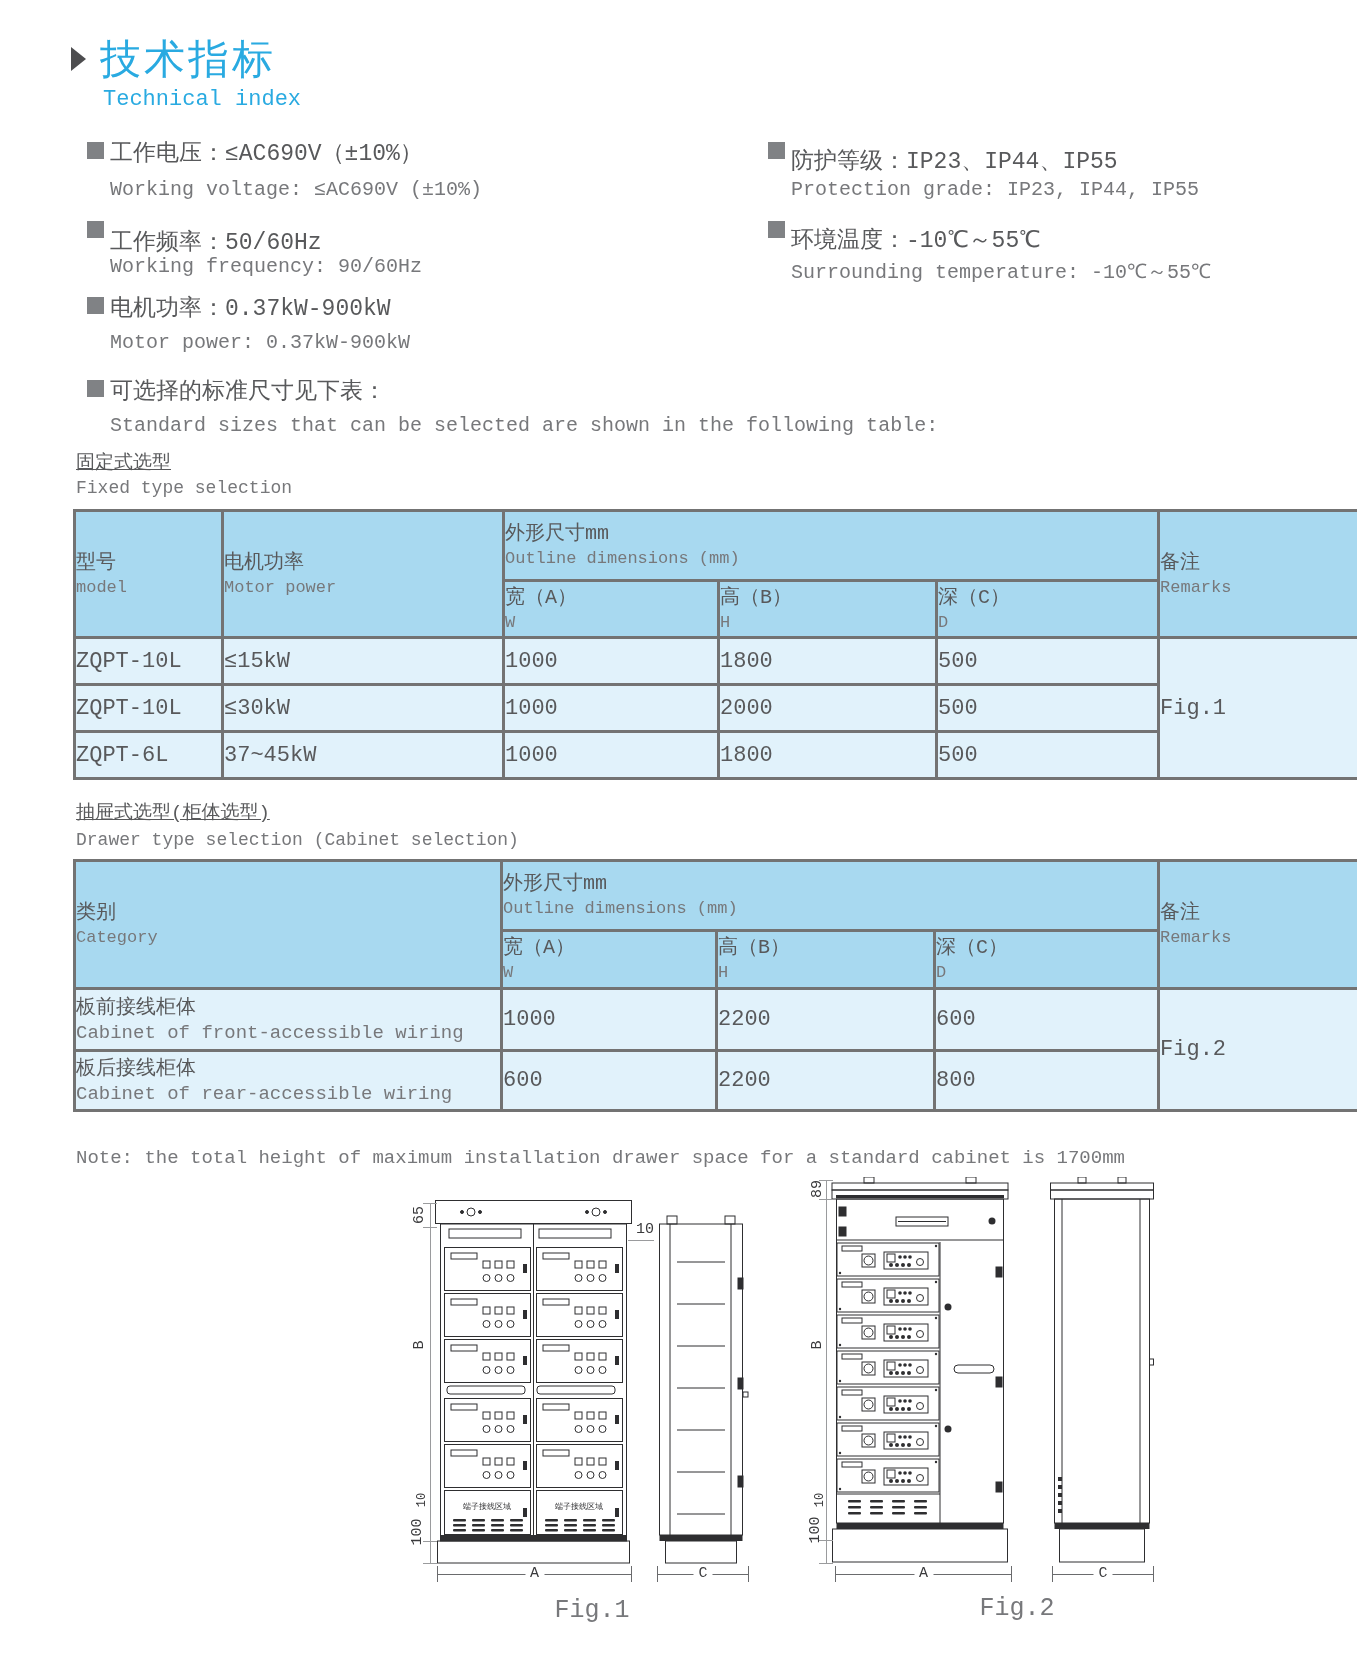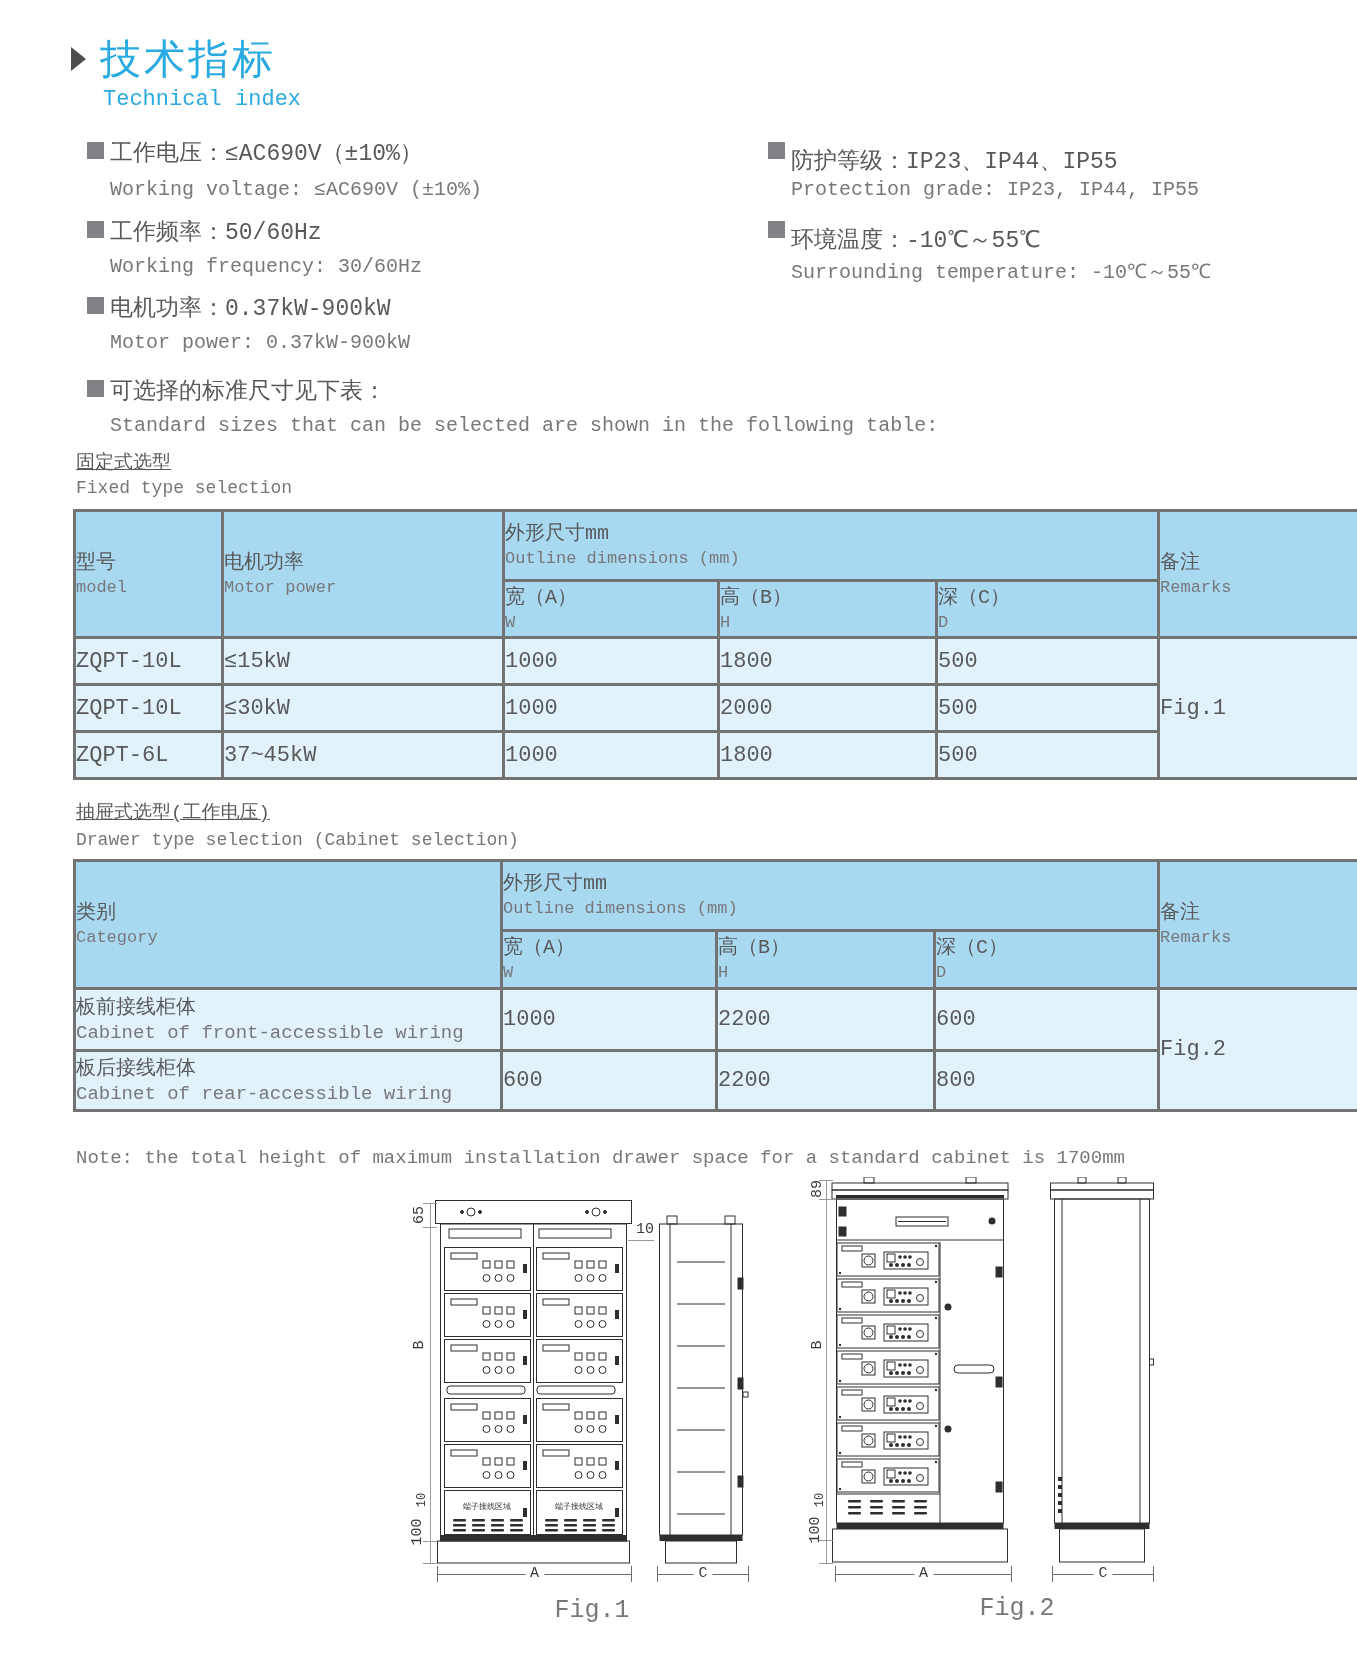--- a/index.html
+++ b/index.html
@@ -55,22 +55,22 @@
 
   <div class="title-arrow"></div>
   <div class="title-cn">技术指标</div>
   <div class="title-en">Technical index</div>
 
   <div class="bullet" style="left:47px;top:142px"></div>
   <div class="spec-cn" style="left:70px;top:137px">工作电压：≤AC690V（±10%）</div>
   <div class="spec-en" style="left:70px;top:178px">Working voltage: ≤AC690V (±10%)</div>
 
   <div class="bullet" style="left:47px;top:221px"></div>
-  <div class="spec-cn" style="left:70px;top:216px">工作频率：50/60Hz</div>
-  <div class="spec-en" style="left:70px;top:255px">Working frequency: 30/60Hz</div>
+  <div class="spec-cn" style="left:70px;top:226px">工作频率：50/60Hz</div>
+  <div class="spec-en" style="left:70px;top:255px">Working frequency: 90/60Hz</div>
 
   <div class="bullet" style="left:47px;top:297px"></div>
   <div class="spec-cn" style="left:70px;top:292px">电机功率：0.37kW-900kW</div>
   <div class="spec-en" style="left:70px;top:331px">Motor power: 0.37kW-900kW</div>
 
   <div class="bullet" style="left:47px;top:380px"></div>
   <div class="spec-cn" style="left:70px;top:375px">可选择的标准尺寸见下表：</div>
   <div class="spec-en" style="left:70px;top:414px">Standard sizes that can be selected are shown in the following table:</div>
 
   <div class="bullet" style="left:728px;top:142px"></div>
@@ -144,21 +144,21 @@
     <tr style="height:47px">
       <td class="bd c-big">ZQPT-6L</td>
       <td class="bd c-big">37~45kW</td>
       <td class="bd c-big">1000</td>
       <td class="bd c-big">1800</td>
       <td class="bd c-big">500</td>
     </tr>
   </tbody>
     </table>
 
-  <div class="section-cn" style="left:36px;top:799px">抽屉式选型(工作电压)</div>
+  <div class="section-cn" style="left:36px;top:799px">抽屉式选型(柜体选型)</div>
   <div class="section-en" style="left:36px;top:830px">Drawer type selection (Cabinet selection)</div>
 
   <table class="spec" style="left:33px;top:859px;width:1289px">
     <colgroup>
         <col style="width:427px">
         <col style="width:215px">
         <col style="width:218px">
         <col style="width:224px">
         <col style="width:205px">
       </colgroup>

